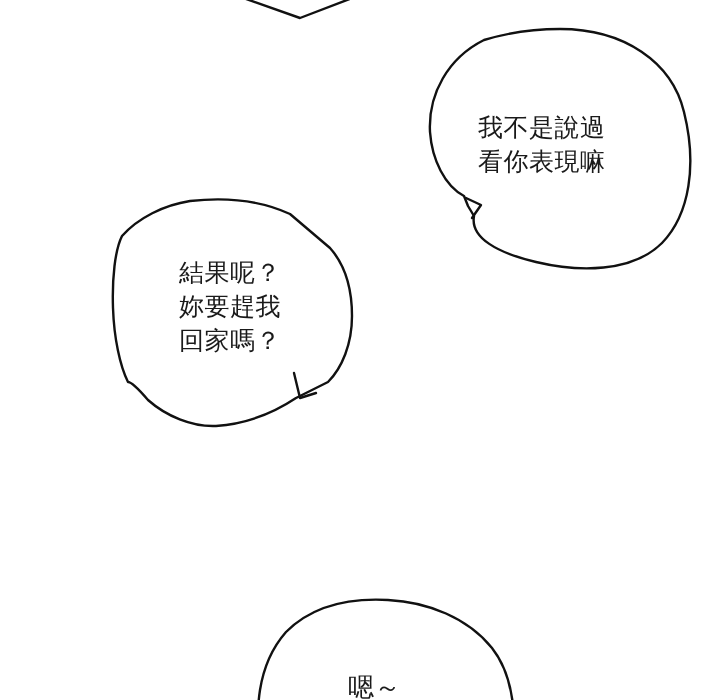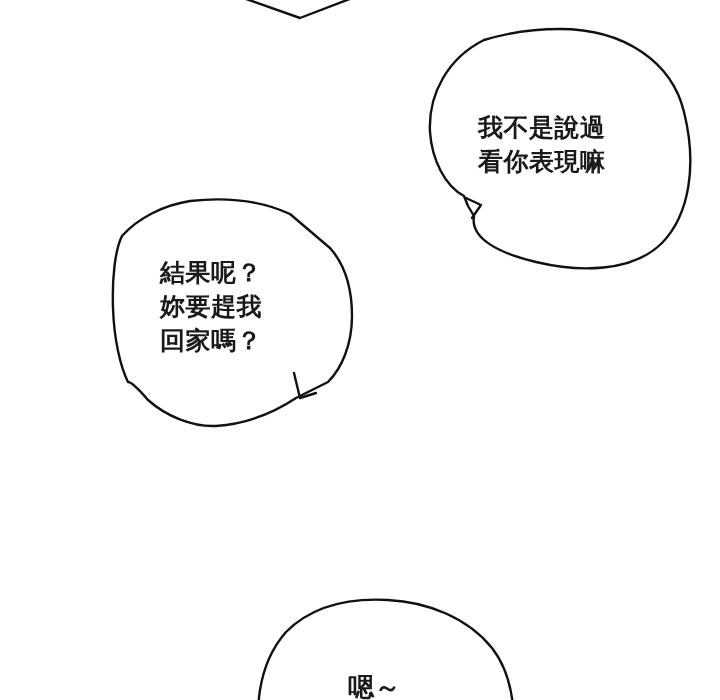--- a/index.html
+++ b/index.html
@@ -42,28 +42,28 @@
   }
   .bubble-text {
     position: absolute;
     color: #1a1a1a;
     font-family: "DejaVu Sans", "Liberation Sans", sans-serif;
     font-size: 25px;
     line-height: 34px;
     letter-spacing: 0.5px;
     white-space: pre;
     text-align: left;
-    font-weight: 700;
+    font-weight: 400;
   }
   #bubble-1-text {
     left: 478px;
     top: 111px;
   }
   #bubble-2-text {
-    left: 160px;
+    left: 179px;
     top: 256px;
   }
   #bubble-4-text {
     left: 348px;
     top: 672px;
     font-size: 26px;
     line-height: 30px;
   }
 </style>
 </head>

